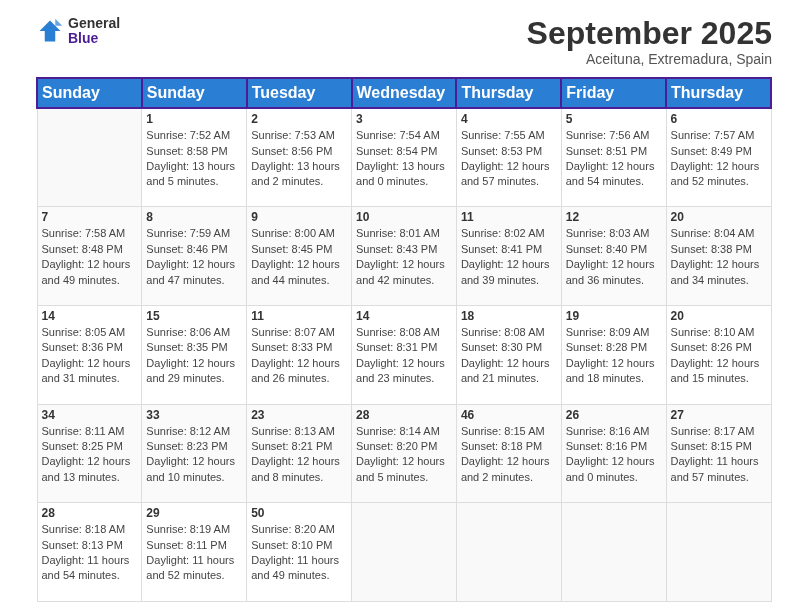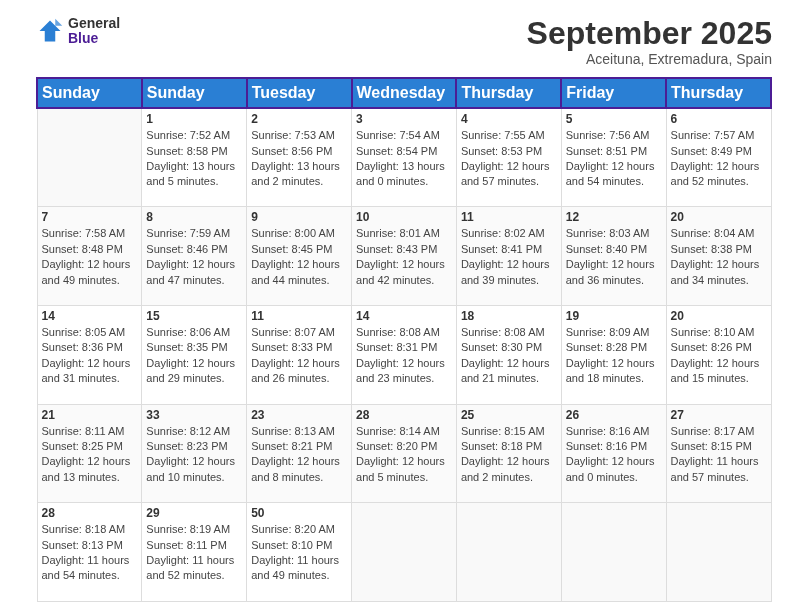--- a/index.html
+++ b/index.html
@@ -214,37 +214,37 @@
             <span class="day-num">19</span>
             <div class="day-info">Sunrise: 8:09 AM<br>Sunset: 8:28 PM<br>Daylight: 12 hours and 18 minutes.</div>
           </td>
           <td>
             <span class="day-num">20</span>
             <div class="day-info">Sunrise: 8:10 AM<br>Sunset: 8:26 PM<br>Daylight: 12 hours and 15 minutes.</div>
           </td>
         </tr>
         <tr>
           <td>
-            <span class="day-num">21</span>
+            <span class="day-num">34</span>
             <div class="day-info">Sunrise: 8:11 AM<br>Sunset: 8:25 PM<br>Daylight: 12 hours and 13 minutes.</div>
           </td>
           <td>
             <span class="day-num">33</span>
             <div class="day-info">Sunrise: 8:12 AM<br>Sunset: 8:23 PM<br>Daylight: 12 hours and 10 minutes.</div>
           </td>
           <td>
             <span class="day-num">23</span>
             <div class="day-info">Sunrise: 8:13 AM<br>Sunset: 8:21 PM<br>Daylight: 12 hours and 8 minutes.</div>
           </td>
           <td>
             <span class="day-num">28</span>
             <div class="day-info">Sunrise: 8:14 AM<br>Sunset: 8:20 PM<br>Daylight: 12 hours and 5 minutes.</div>
           </td>
           <td>
-            <span class="day-num">25</span>
+            <span class="day-num">46</span>
             <div class="day-info">Sunrise: 8:15 AM<br>Sunset: 8:18 PM<br>Daylight: 12 hours and 2 minutes.</div>
           </td>
           <td>
             <span class="day-num">26</span>
             <div class="day-info">Sunrise: 8:16 AM<br>Sunset: 8:16 PM<br>Daylight: 12 hours and 0 minutes.</div>
           </td>
           <td>
             <span class="day-num">27</span>
             <div class="day-info">Sunrise: 8:17 AM<br>Sunset: 8:15 PM<br>Daylight: 11 hours and 57 minutes.</div>
           </td>

